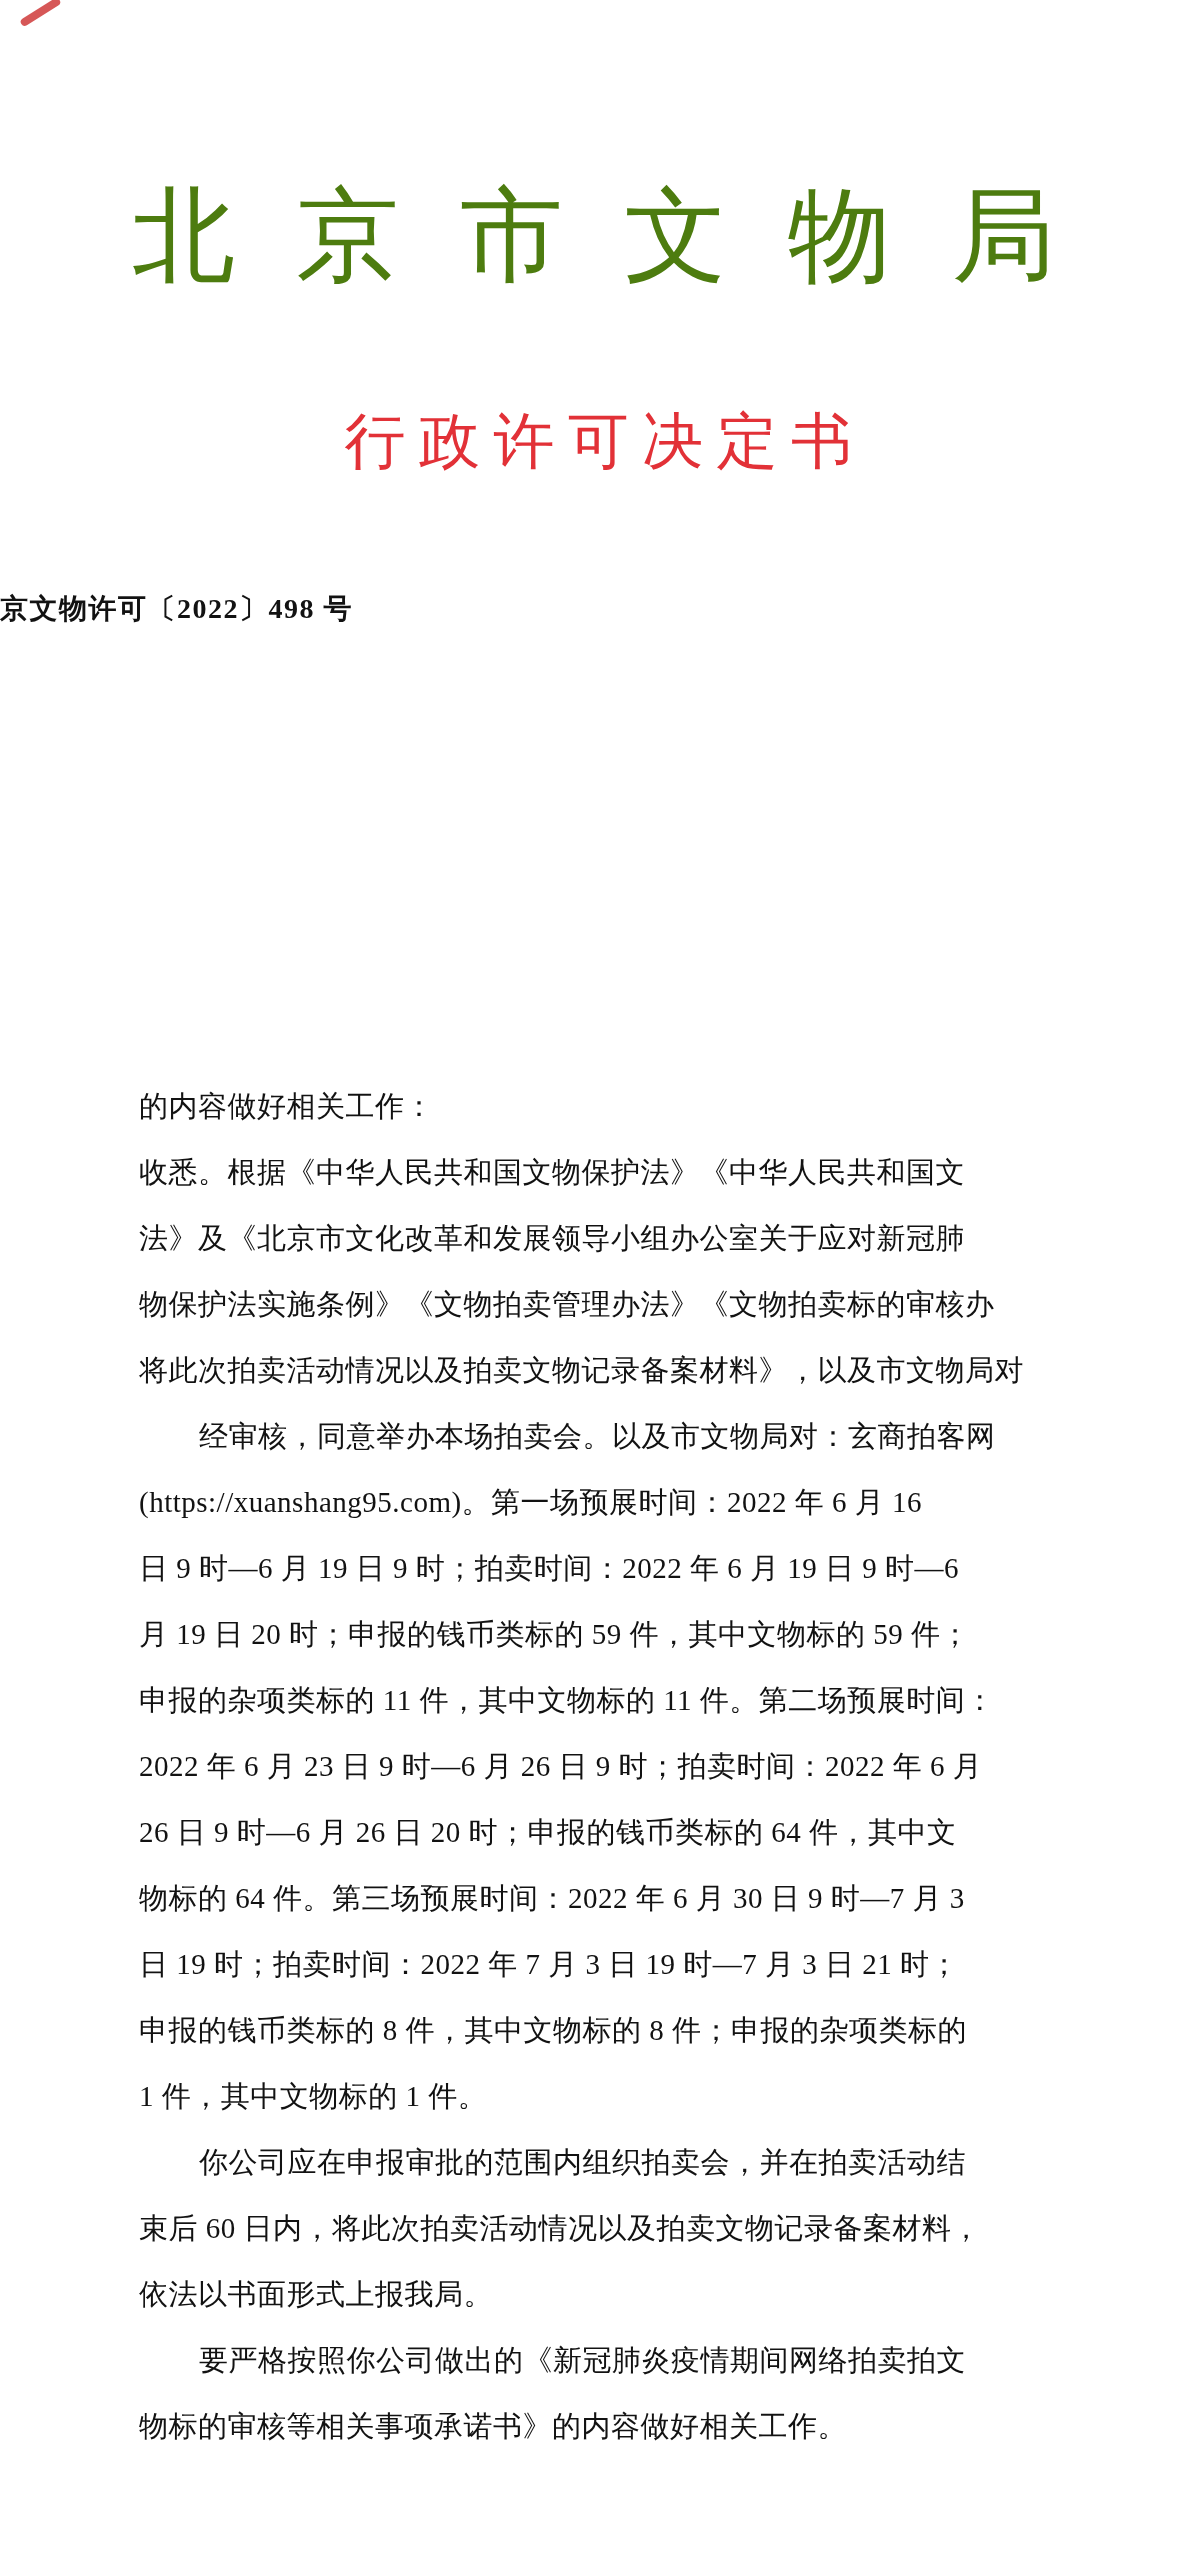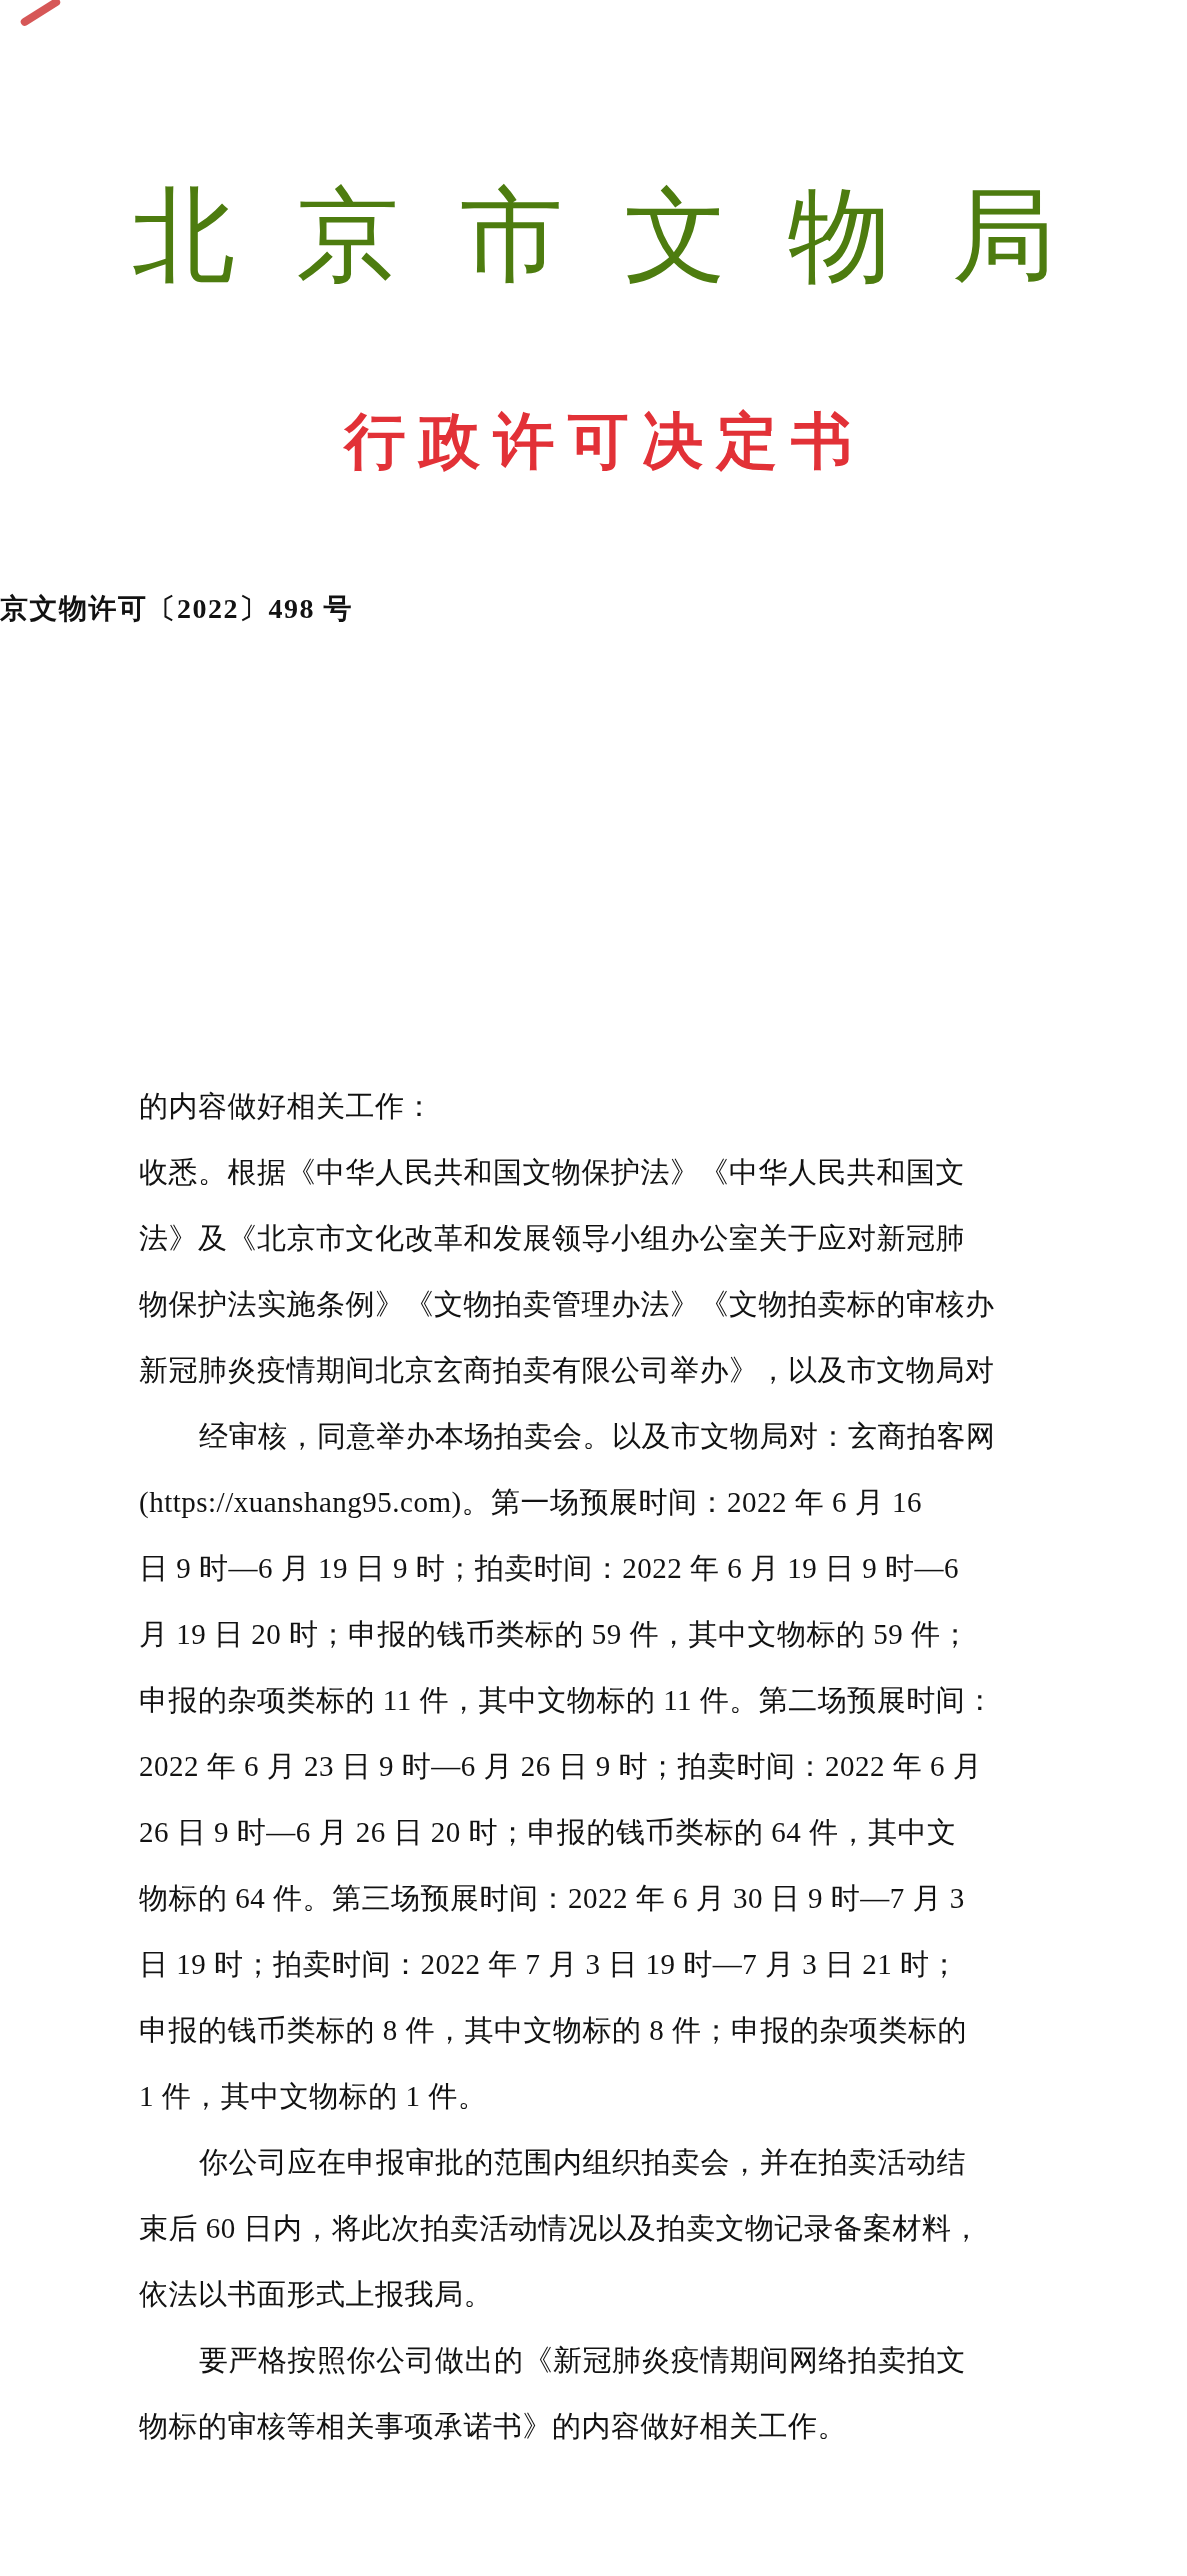--- a/index.html
+++ b/index.html
@@ -11,21 +11,21 @@
     position:absolute; left:17.5px; top:8.2px; width:45px; height:8.2px;
     background:#cf3a3a; border-radius:5.2px; transform:rotate(-32deg); opacity:.85;
   }
   .org-title {
     position:absolute; top:180px; left:0; width:100%; text-align:center;
     font-size:103px; line-height:113px; letter-spacing:61px; padding-left:61px;
     box-sizing:border-box; color:#4d7c0f; white-space:nowrap;
   }
   .doc-type {
     position:absolute; top:408px; left:0; width:100%; text-align:center;
-    font-size:61px; line-height:67px; font-weight:700; letter-spacing:13.4px; padding-left:23px;
+    font-size:61px; line-height:67px; font-weight:400; letter-spacing:13.4px; padding-left:23px;
     box-sizing:border-box; color:#e23137; white-space:nowrap;
   }
   .doc-number {
     position:absolute; top:590px; left:0; width:100%; text-align:left;
     font-size:28px; font-weight:700; letter-spacing:1.5px;
   }
   .title-block { position:absolute; top:740px; left:0; width:100%; text-align:center; }
   .title-line { height:53px; line-height:53px; font-size:40px; font-weight:700; letter-spacing:1px; }
   .body-block { position:absolute; top:1073px; left:139px; width:927px; }
   .bline { height:66px; line-height:66px; font-size:29px; letter-spacing:0.5px; white-space:nowrap; }
@@ -44,21 +44,21 @@
 
   <div class="doc-number">京文物许可〔2022〕498 号</div>
 
 
   <div class="body-block">
 
   <div class="bline">的内容做好相关工作：</div>
       <div class="bline">收悉。根据《中华人民共和国文物保护法》《中华人民共和国文</div>
       <div class="bline">法》及《北京市文化改革和发展领导小组办公室关于应对新冠肺</div>
       <div class="bline">物保护法实施条例》《文物拍卖管理办法》《文物拍卖标的审核办</div>
-      <div class="bline">新冠肺炎疫情期间北京玄商拍卖有限公司举办》，以及市文物局对</div>
+      <div class="bline">将此次拍卖活动情况以及拍卖文物记录备案材料》，以及市文物局对</div>
       <div class="bline ind">经审核，同意举办本场拍卖会。以及市文物局对：玄商拍客网</div>
       <div class="bline">(https://xuanshang95.com)。第一场预展时间：2022 年 6 月 16</div>
       <div class="bline">日 9 时—6 月 19 日 9 时；拍卖时间：2022 年 6 月 19 日 9 时—6</div>
       <div class="bline">月 19 日 20 时；申报的钱币类标的 59 件，其中文物标的 59 件；</div>
       <div class="bline">申报的杂项类标的 11 件，其中文物标的 11 件。第二场预展时间：</div>
       <div class="bline">2022 年 6 月 23 日 9 时—6 月 26 日 9 时；拍卖时间：2022 年 6 月</div>
       <div class="bline">26 日 9 时—6 月 26 日 20 时；申报的钱币类标的 64 件，其中文</div>
       <div class="bline">物标的 64 件。第三场预展时间：2022 年 6 月 30 日 9 时—7 月 3</div>
       <div class="bline">日 19 时；拍卖时间：2022 年 7 月 3 日 19 时—7 月 3 日 21 时；</div>
       <div class="bline">申报的钱币类标的 8 件，其中文物标的 8 件；申报的杂项类标的</div>

